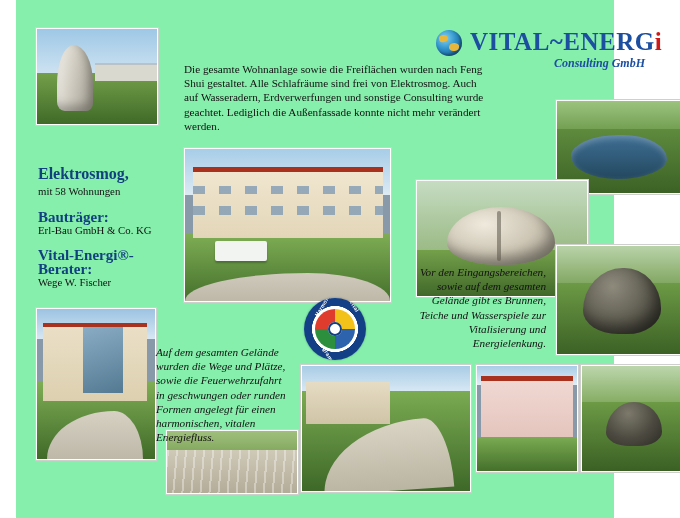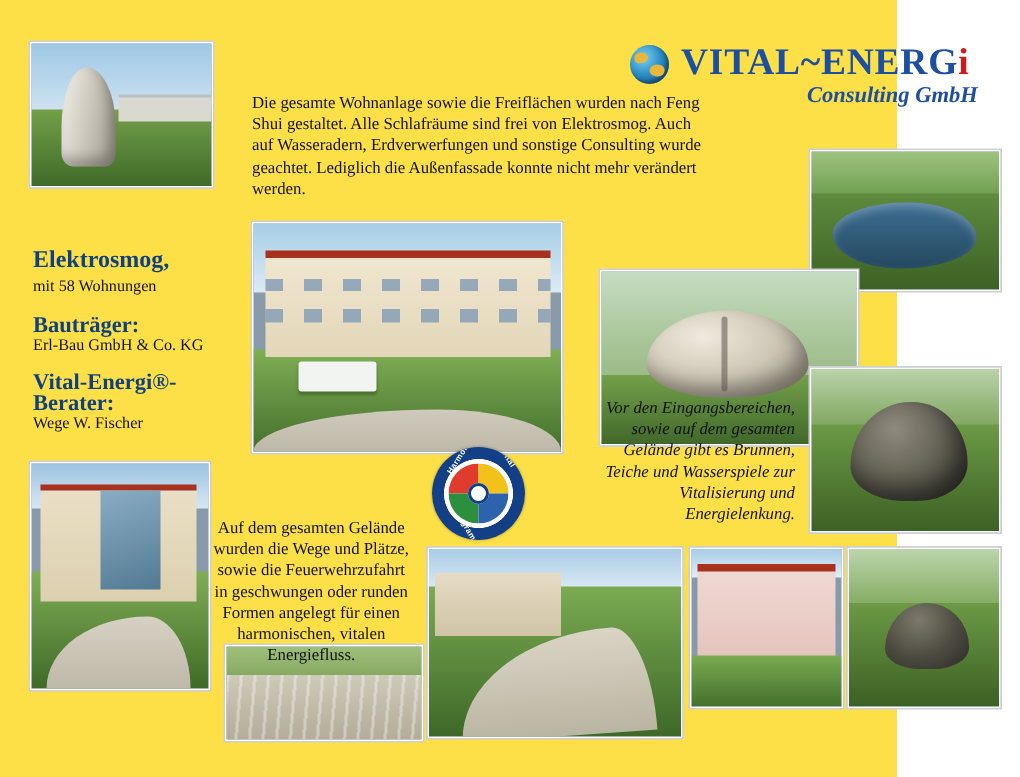--- a/index.html
+++ b/index.html
@@ -10,21 +10,22 @@
     width: 680px;
     height: 518px;
     background: #ffffff;
     font-family: "Liberation Serif", serif;
     overflow: hidden;
   }
   #page {
     position: relative;
     width: 598px;
     height: 518px;
-    background: #fde047;
+    background: #86efac;
+    margin-left: 16px;
   }
 
   
   #logo-block {
     position: absolute;
     left: 420px;
     top: 28px;
     width: 245px;
     height: 48px;
   }
@@ -71,21 +72,21 @@
   #logo-wordmark .red {
     color: #d01a1a;
   }
   #logo-sub {
     position: absolute;
     left: 118px;
     top: 28px;
     font-family: "Liberation Serif", serif;
     font-style: italic;
     font-weight: bold;
-    font-size: 15px;
+    font-size: 12px;
     color: #1d4fa0;
     white-space: nowrap;
   }
 
   
   .para {
     position: absolute;
     font-family: "Liberation Serif", serif;
     font-size: 11.2px;
     line-height: 14.2px;
@@ -93,21 +94,21 @@
   }
   #para-top {
     left: 168px;
     top: 62px;
     width: 300px;
   }
   #para-left {
     left: 140px;
     top: 345px;
     width: 135px;
-    text-align: center;
+    font-style: italic;
   }
   #para-right {
     left: 388px;
     top: 265px;
     width: 142px;
     text-align: right;
     font-style: italic;
   }
 
   #info-block {

